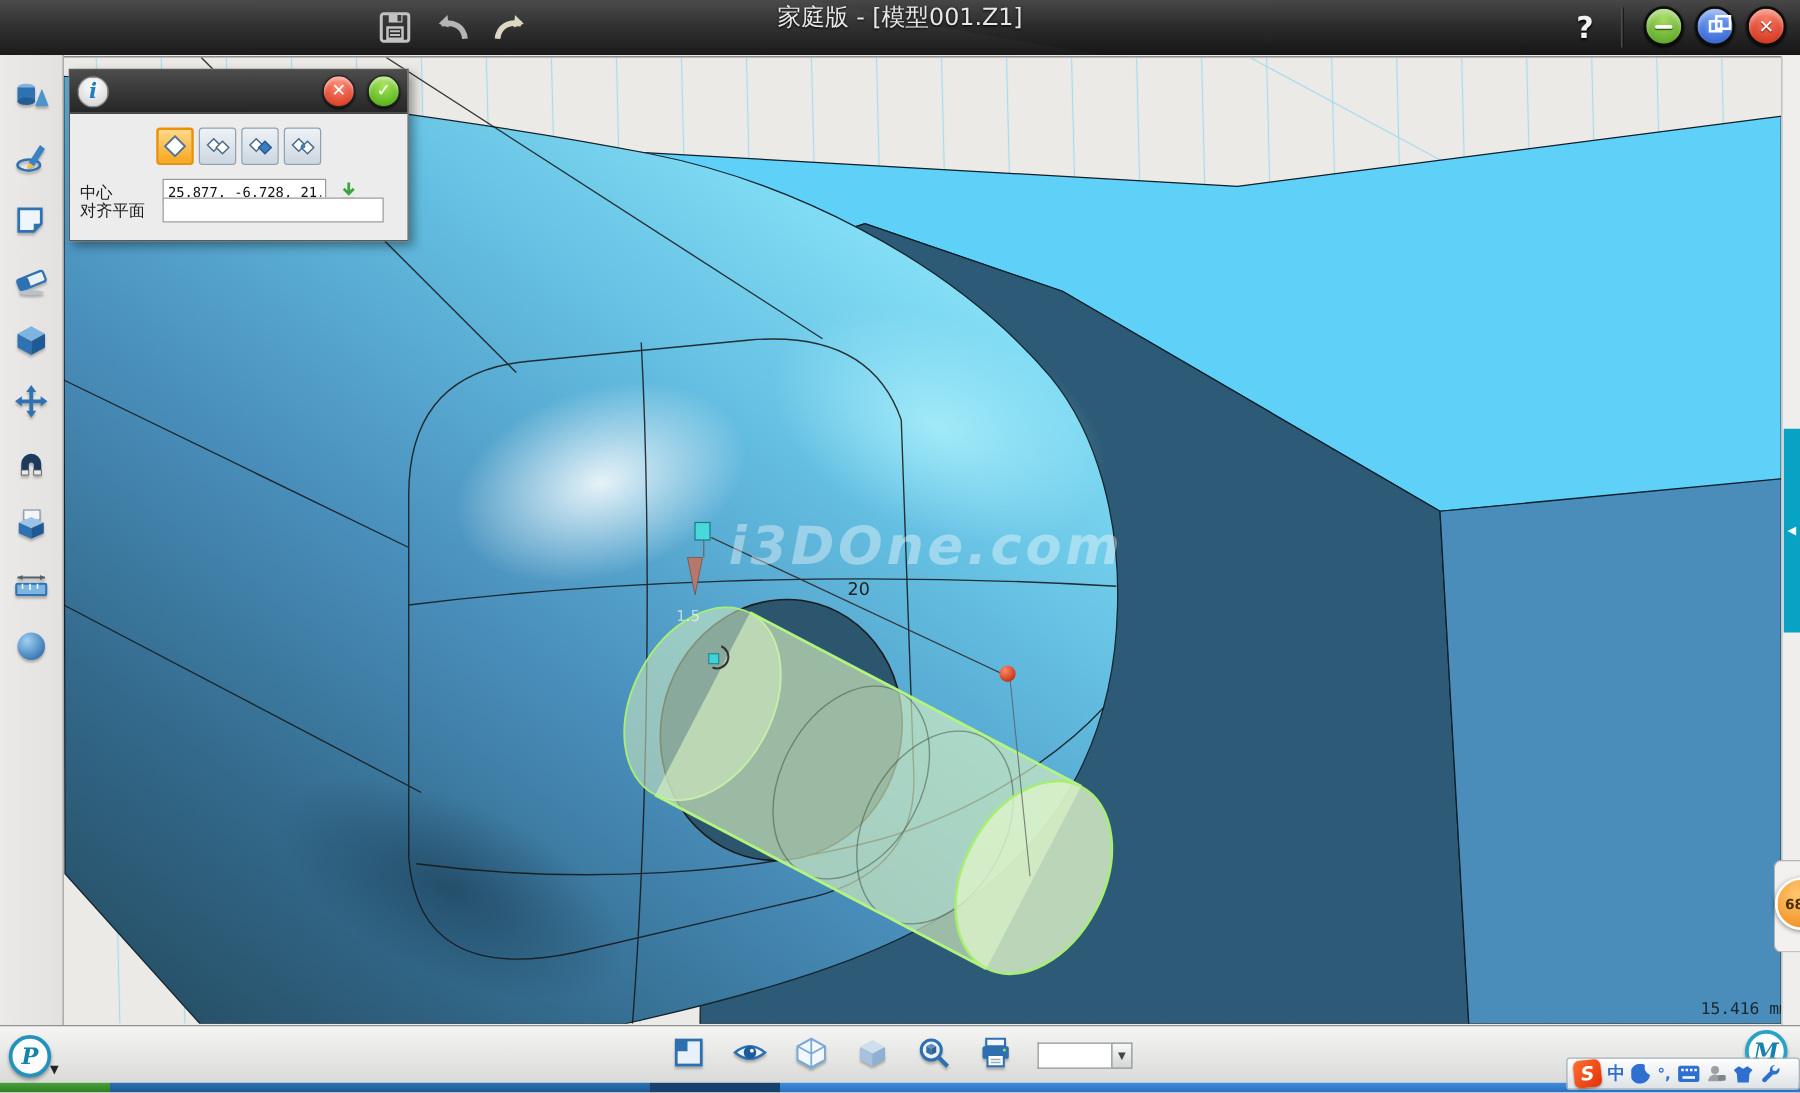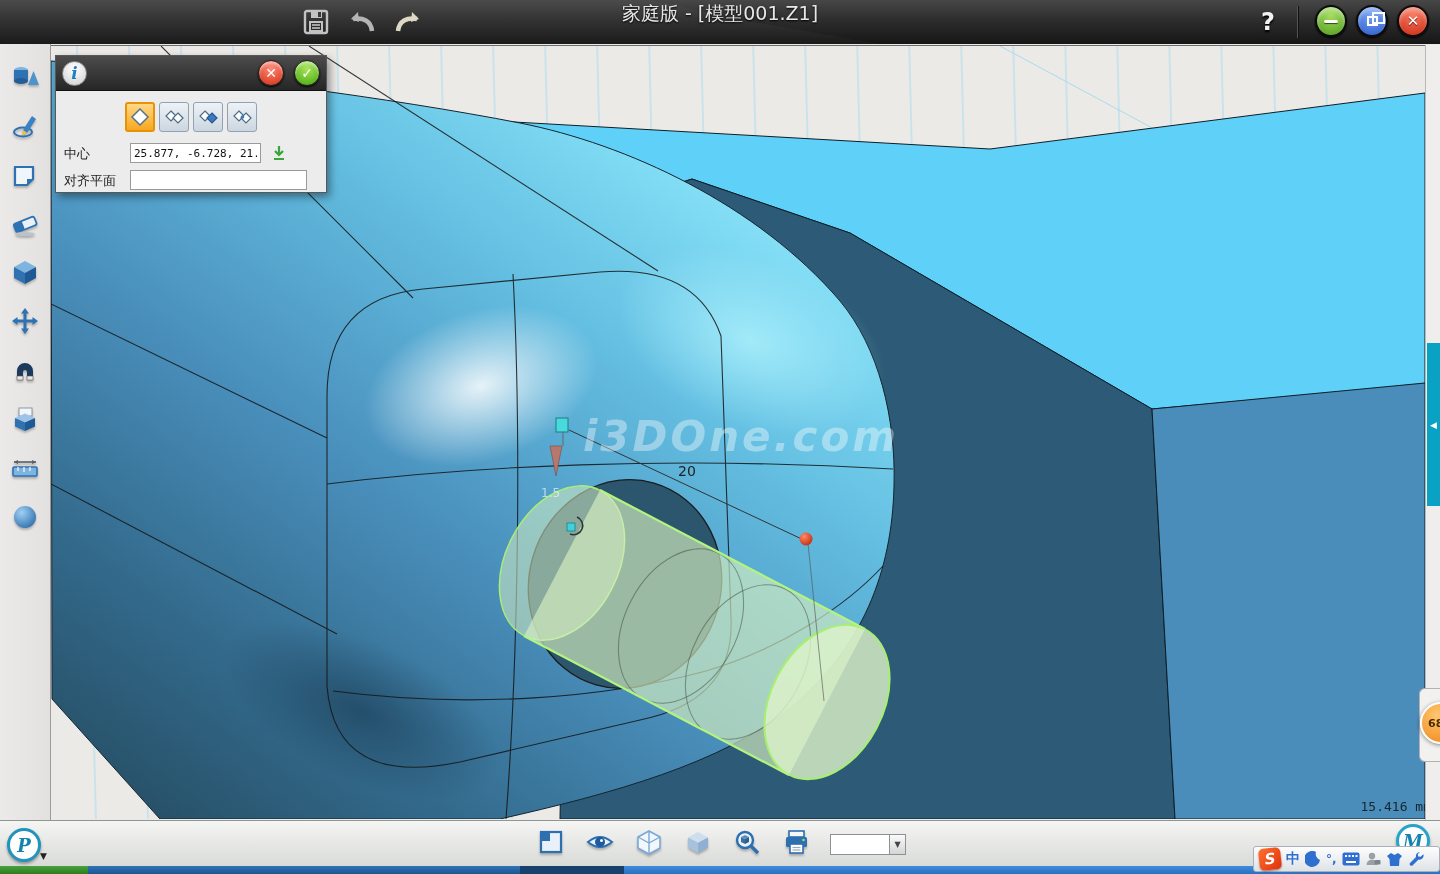--- a/index.html
+++ b/index.html
@@ -379,21 +379,21 @@
   <div class="dlg-row" style="top:87px">
     <span class="dlg-label">中心</span>
     <input class="dlg-input" style="width: 131px;" readonly="" value="25.877, -6.728, 21.985">
     <div id="pick-btn">
       <svg width="18" height="18" viewBox="0 0 18 18">
         <path d="M9 2 v8 M5 7 l4 4 l4 -4" stroke="#3aa53a" stroke-width="2.2" fill="none"></path>
         <line x1="4" y1="15" x2="14" y2="15" stroke="#3aa53a" stroke-width="2"></line>
       </svg>
     </div>
   </div>
-  <div class="dlg-row" style="top:114px">
+  <div class="dlg-row" style="top:102px">
     <span class="dlg-label">对齐平面</span>
     <input class="dlg-input" style="width: 177px;" readonly="" value="">
   </div>
 </div>
 
 <div id="bottombar">
   <div id="bb-icons">
     <div class="bb-btn">
       <svg width="26" height="26" viewBox="0 0 26 26">
         <rect x="3" y="3" width="20" height="20" fill="#e8f1fa" stroke="#2e6fb0" stroke-width="2.2"></rect>

